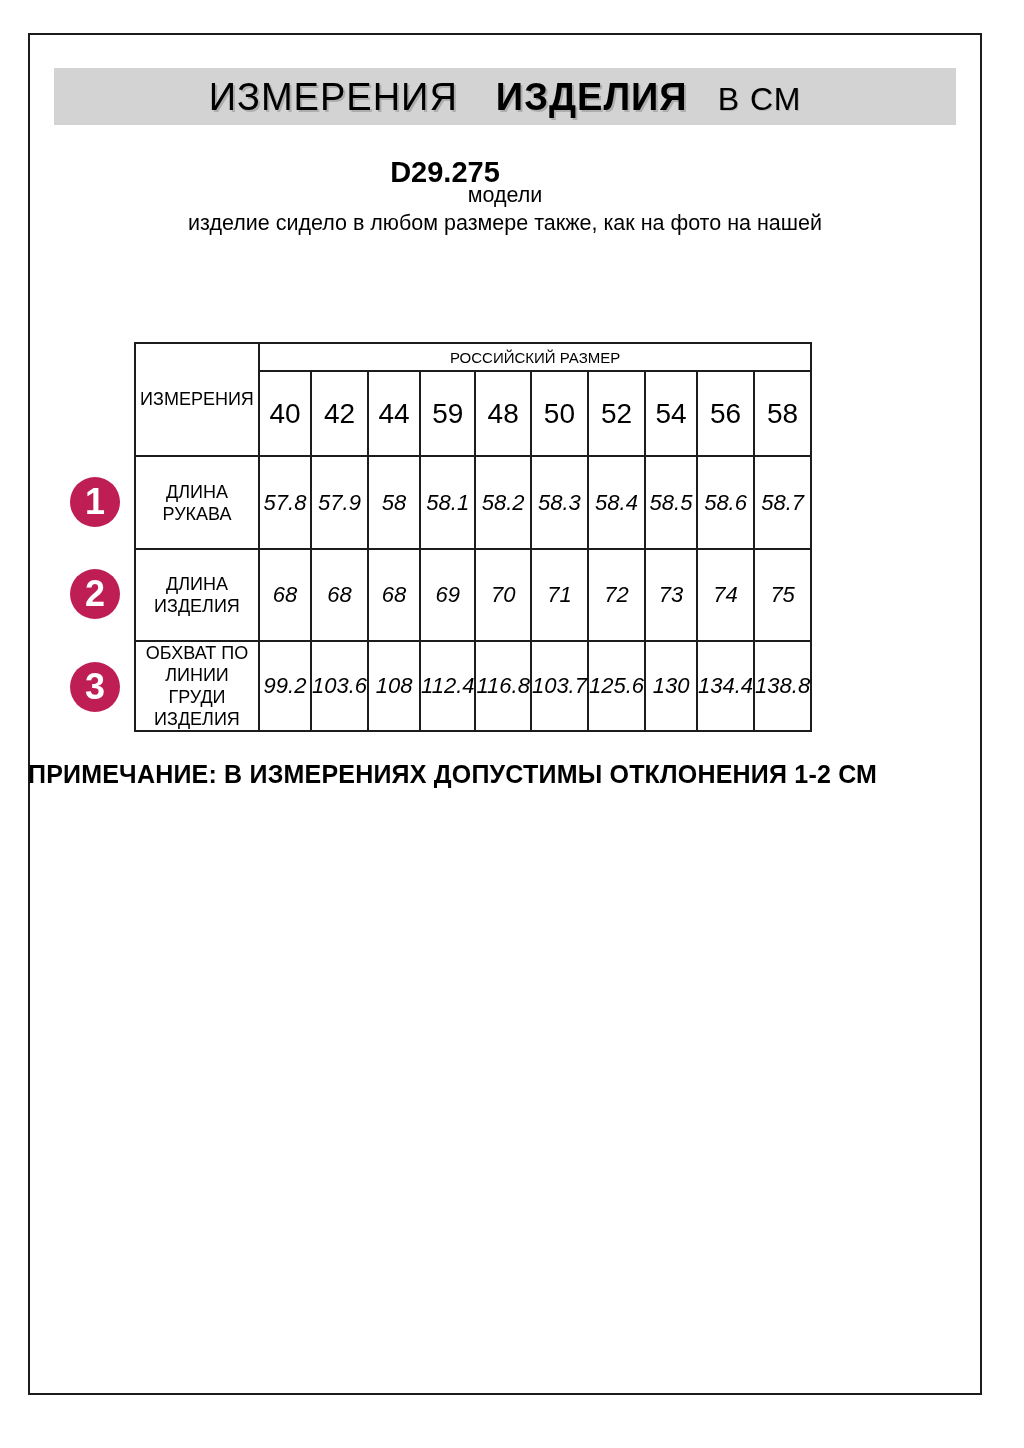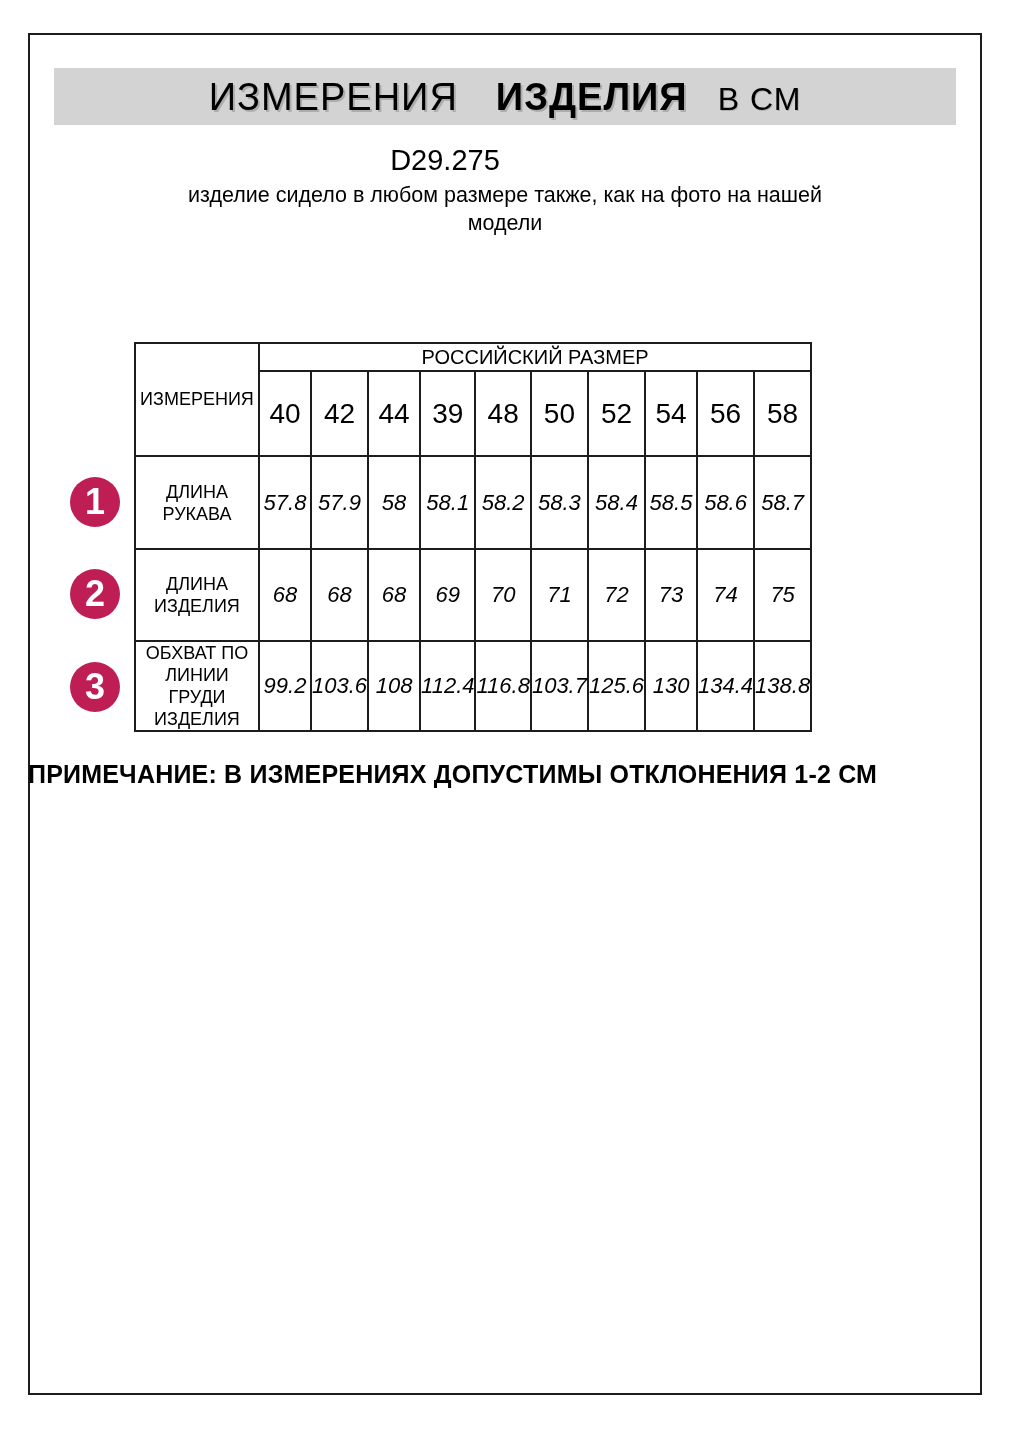--- a/index.html
+++ b/index.html
@@ -44,23 +44,23 @@
     text-shadow: 2px 2px 0 rgba(0,0,0,0.18);
   }
   .title-bar .t3 {
     font-size: 32px; font-weight: 400; letter-spacing: 1px;
     margin-left: 30px;
     text-shadow: 1px 1px 0 rgba(0,0,0,0.15);
   }
 
   .model {
     position: absolute;
-    left: 28px; top: 144px; width: 834px;
+    left: 28px; top: 156px; width: 834px;
     text-align: center;
-    font-size: 29px; font-weight: 400;
+    font-size: 29px; font-weight: 700;
   }
   .description {
     position: absolute;
     left: 28px; top: 181px; width: 954px;
     text-align: center;
     font-size: 21.5px; line-height: 28px;
   }
   .description div { white-space: nowrap; }
 
   table.size-table {
@@ -69,21 +69,21 @@
     border-collapse: collapse;
     table-layout: fixed;
   }
   table.size-table th, table.size-table td {
     border: 2px solid var(--line);
     text-align: center;
     vertical-align: middle;
     font-weight: 400;
   }
   th.corner { width: 124px; font-size: 18px; }
-  th.group  { height: 28px; font-size: 20px; }
+  th.group  { height: 28px; font-size: 15px; }
   tr.sizes-row { height: 85px; }
   th.size-cell { width: 52px; font-size: 28px; font-weight: 700; }
   tbody tr.data-row-0 { height: 93px; }
   tbody tr.data-row-1 { height: 92px; }
   tbody tr.data-row-2 { height: 71px; }
   th.row-label { font-size: 18px; line-height: 22px; font-weight: 400; }
   td.value-cell { font-size: 22px; font-style: italic; }
 
   .num-circle {
     position: absolute;
@@ -112,35 +112,35 @@
 
   <div class="title-bar">
     <span class="t1">ИЗМЕРЕНИЯ</span>
     <span class="t2">ИЗДЕЛИЯ</span>
     <span class="t3">В СМ</span>
   </div>
 
   <div class="model">D29.275</div>
 
   <div class="description" id="description">
+      <div>модели</div>
       <div>изделие сидело в любом размере также, как на фото на нашей</div>
-      <div>модели</div>
     </div>
 
   <table class="size-table">
     <thead>
       <tr>
         <th class="corner" rowspan="2">ИЗМЕРЕНИЯ</th>
         <th class="group" colspan="10">РОССИЙСКИЙ РАЗМЕР</th>
       </tr>
       <tr class="sizes-row" id="sizes-row">
           <th class="size-cell">40</th>
           <th class="size-cell">42</th>
           <th class="size-cell">44</th>
-          <th class="size-cell">39</th>
+          <th class="size-cell">59</th>
           <th class="size-cell">48</th>
           <th class="size-cell">50</th>
           <th class="size-cell">52</th>
           <th class="size-cell">54</th>
           <th class="size-cell">56</th>
           <th class="size-cell">58</th>
         </tr>
     </thead>
     <tbody id="table-body">
         <tr class="data-row-0">

